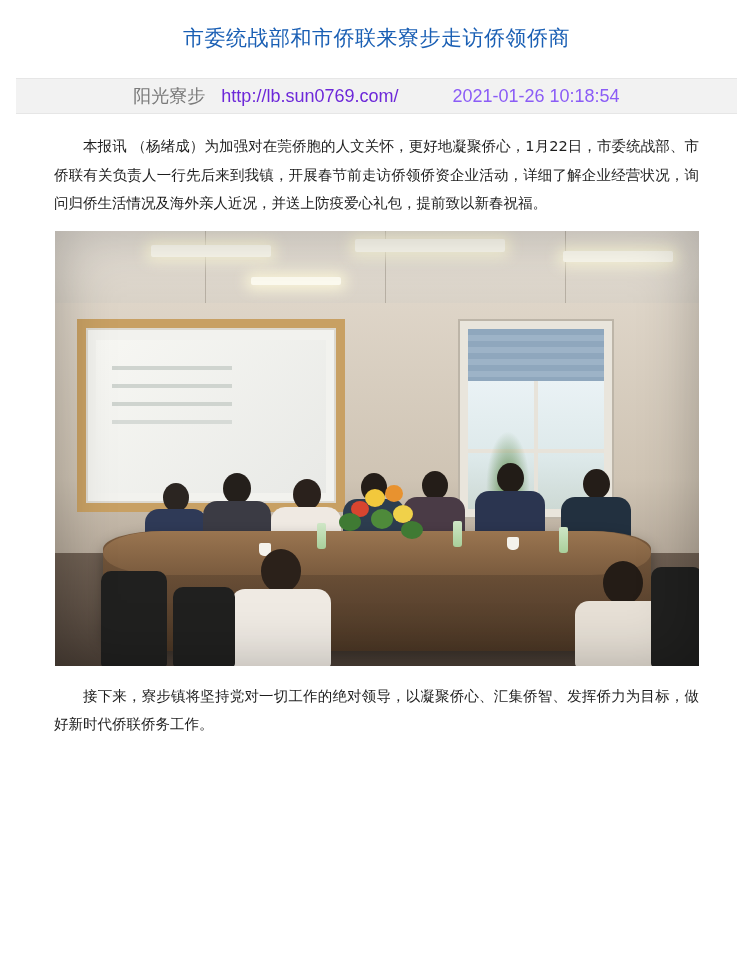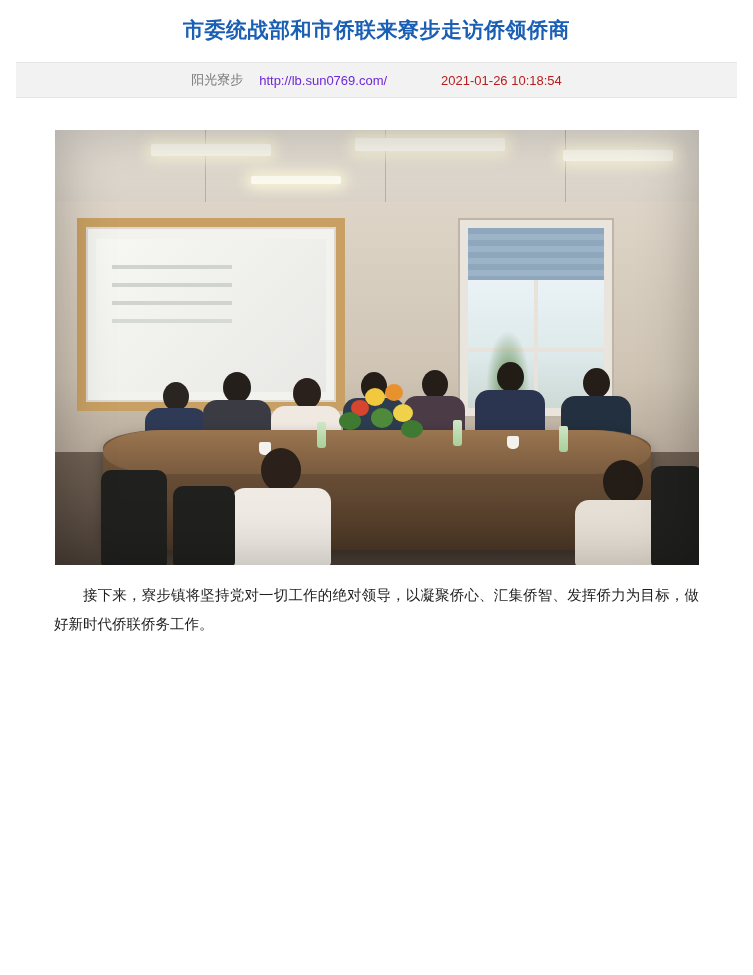--- a/index.html
+++ b/index.html
@@ -15,48 +15,48 @@
   }
   .page {
     width: 753px;
     box-sizing: border-box;
     background: #ffffff;
     position: relative;
   }
   .title {
     text-align: center;
     font-size: 21px;
-    font-weight: bold;
+    font-weight: normal;
     color: #1a5fb4;
     letter-spacing: 0.5px;
     padding: 12px 30px 14px 30px;
-    margin: 4px;
+    margin: 12px;
     line-height: 1.35;
   }
   .meta-bar {
     background: #f2f2f2;
     border-top: 1px solid #e6e6e6;
     border-bottom: 1px solid #e6e6e6;
     height: 34px;
     display: flex;
     align-items: center;
     justify-content: center;
     gap: 16px;
-    font-size: 13px;
+    font-size: 18px;
     color: #7a7a7a;
     margin: 0 16px;
   }
   .meta-source {
     color: #7a7a7a;
   }
   .meta-url {
     color: #6d28d9;
   }
   .meta-date {
-    color: #b91c1c;
+    color: #8b5cf6;
     margin-left: 38px;
   }
   .article {
     padding: 18px 54px 24px 54px;
   }
   .para {
     font-size: 14.5px;
     line-height: 1.95;
     color: #1d1d1d;
     text-align: justify;
@@ -194,20 +194,21 @@
   <h1 class="title">市委统战部和市侨联来寮步走访侨领侨商</h1>
 
   <div class="meta-bar">
     <span class="meta-source">阳光寮步</span>
     <span class="meta-url">http://lb.sun0769.com/</span>
     <span class="meta-date">2021-01-26 10:18:54</span>
   </div>
 
   <div class="article">
 
+    <p class="para">本报讯 （杨绪成）为加强对在莞侨胞的人文关怀，更好地凝聚侨心，1月22日，市委统战部、市侨联有关负责人一行先后来到我镇，开展春节前走访侨领侨资企业活动，详细了解企业经营状况，询问归侨生活情况及海外亲人近况，并送上防疫爱心礼包，提前致以新春祝福。</p>
 
     <div class="figure">
       <div class="photo" aria-label="meeting room photo">
         <div class="ph-ceiling"></div>
         <div class="ph-ceil-line" style="left:150px;"></div>
         <div class="ph-ceil-line" style="left:330px;"></div>
         <div class="ph-ceil-line" style="left:510px;"></div>
         <div class="ph-light" style="left:96px; top:14px; width:120px; height:12px;"></div>
         <div class="ph-light" style="left:300px; top:8px; width:150px; height:13px;"></div>
         <div class="ph-light" style="left:508px; top:20px; width:110px; height:11px;"></div>

